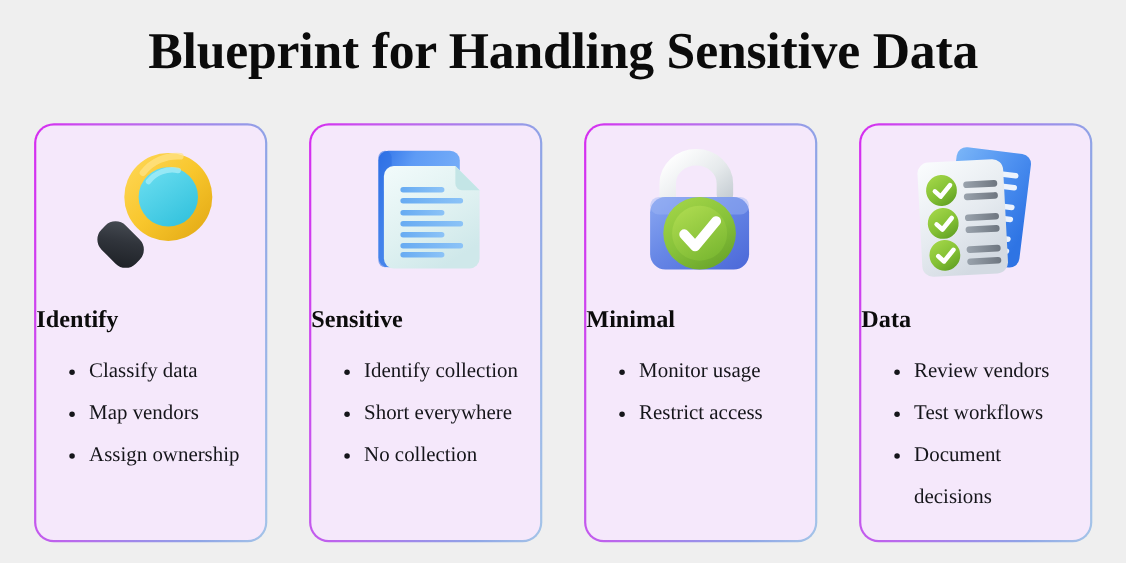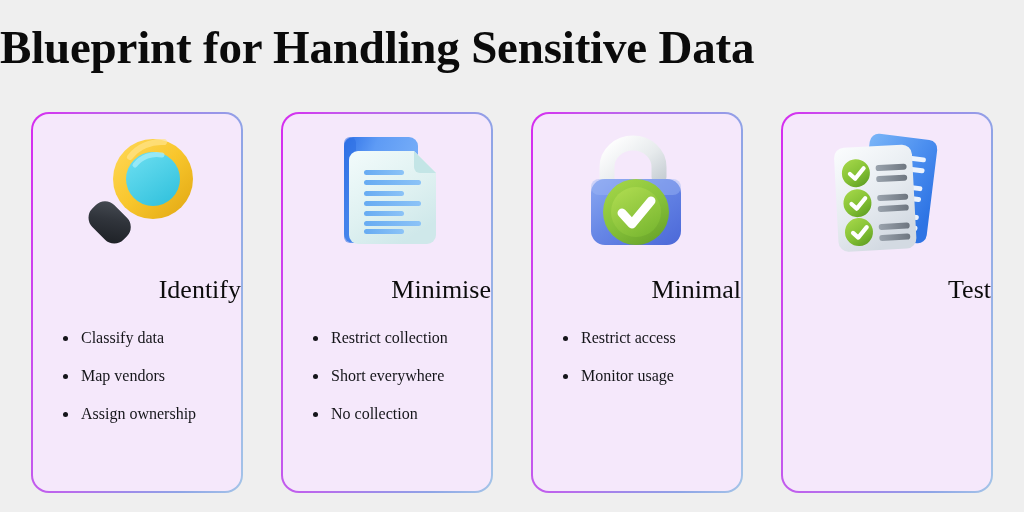--- a/index.html
+++ b/index.html
@@ -15,20 +15,21 @@
     font-family: "Liberation Serif", "DejaVu Serif", serif;
     position: relative;
   }
 
   
   .page-title {
     position: absolute;
     top: 18px;
     left: 0;
     width: 1024px;
+    text-align: center;
     font-family: "Liberation Serif", "DejaVu Serif", serif;
     font-size: 47px;
     font-weight: bold;
     color: #0B0B0B;
     letter-spacing: -0.2px;
     line-height: 58px;
     white-space: nowrap;
   }
 
   
@@ -73,40 +74,40 @@
   }
 
   .icon-wrap svg { display: block; }
 
   
   .card-heading {
     position: absolute;
     top: 162px;
     left: 0;
     width: 100%;
-    text-align: right;
-    font-size: 26px;
-    font-weight: normal;
+    text-align: left;
+    font-size: 22px;
+    font-weight: bold;
     color: #0C0C0C;
     line-height: 28px;
   }
 
   
   .bullet-list {
     position: absolute;
     top: 205px;
     left: 26px;
     right: 10px;
     list-style: none;
   }
 
   .bullet-list li {
     position: relative;
     padding-left: 22px;
-    font-size: 16px;
+    font-size: 19px;
     line-height: 38px;
     color: #15151A;
   }
 
   .bullet-list li::before {
     content: "";
     position: absolute;
     left: 4px;
     top: 17px;
     width: 5px;
@@ -189,23 +190,23 @@
             <rect x="38" y="41" width="40" height="5" rx="2.5"></rect>
             <rect x="38" y="51" width="57" height="5" rx="2.5"></rect>
             <rect x="38" y="62" width="40" height="5" rx="2.5"></rect>
             <rect x="38" y="72" width="57" height="5" rx="2.5"></rect>
             <rect x="38" y="82" width="40" height="5" rx="2.5"></rect>
             <rect x="38" y="92" width="57" height="5" rx="2.5"></rect>
             <rect x="38" y="100" width="40" height="5" rx="2.5"></rect>
           </g>
         </svg>
       </div>
-      <div class="card-heading">Minimise</div>
+      <div class="card-heading">Sensitive</div>
       <ul class="bullet-list">
-        <li>Restrict collection</li>
+        <li>Identify collection</li>
         <li>Short everywhere</li>
         <li>No collection</li>
       </ul>
     </div>
   </div>
 
   <div class="card">
     <div class="card-inner">
       <div class="icon-wrap">
         <svg width="124" height="130" viewBox="0 0 124 130">
@@ -233,22 +234,22 @@
           <path d="M32 58 V38 a26 24 0 0 1 52 0 v10" stroke="url(#shackle)" stroke-width="15" fill="none" stroke-linecap="round"></path>
           <rect x="16" y="50" width="90" height="66" rx="14" fill="url(#lock-body)"></rect>
           <rect x="16" y="50" width="90" height="16" rx="8" fill="#9DB6F5" opacity="0.45"></rect>
           <circle cx="61" cy="83" r="33" fill="url(#green-ring)"></circle>
           <circle cx="61" cy="83" r="25" fill="url(#green-inner)"></circle>
           <path d="M47 84 l10 11 l19 -23" stroke="#FFFFFF" stroke-width="9" fill="none" stroke-linecap="round" stroke-linejoin="round"></path>
         </svg>
       </div>
       <div class="card-heading">Minimal</div>
       <ul class="bullet-list">
+        <li>Monitor usage</li>
         <li>Restrict access</li>
-        <li>Monitor usage</li>
       </ul>
     </div>
   </div>
 
   <div class="card">
     <div class="card-inner">
       <div class="icon-wrap">
         <svg width="126" height="132" viewBox="0 0 126 132">
           <defs>
             <linearGradient id="cl-back" x1="0" y1="0" x2="1" y2="0.7">
@@ -296,17 +297,22 @@
               <rect x="53" y="37" width="31" height="6" rx="3"></rect>
               <rect x="53" y="48" width="31" height="6" rx="3"></rect>
               <rect x="53" y="67" width="31" height="6" rx="3"></rect>
               <rect x="53" y="78" width="31" height="6" rx="3"></rect>
               <rect x="53" y="96" width="31" height="6" rx="3"></rect>
               <rect x="53" y="107" width="31" height="6" rx="3"></rect>
             </g>
           </g>
         </svg>
       </div>
-      <div class="card-heading">Test</div>
+      <div class="card-heading">Data</div>
+      <ul class="bullet-list">
+        <li>Review vendors</li>
+        <li>Test workflows</li>
+        <li>Document decisions</li>
+      </ul>
     </div>
   </div>
 
 </div>
 
 </body></html>

